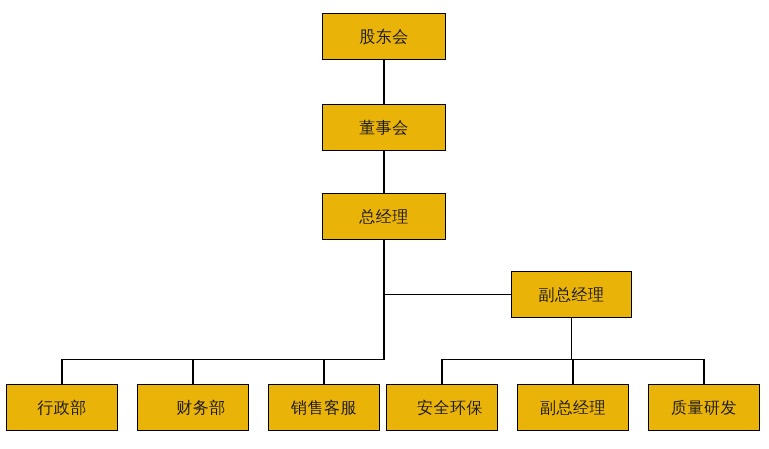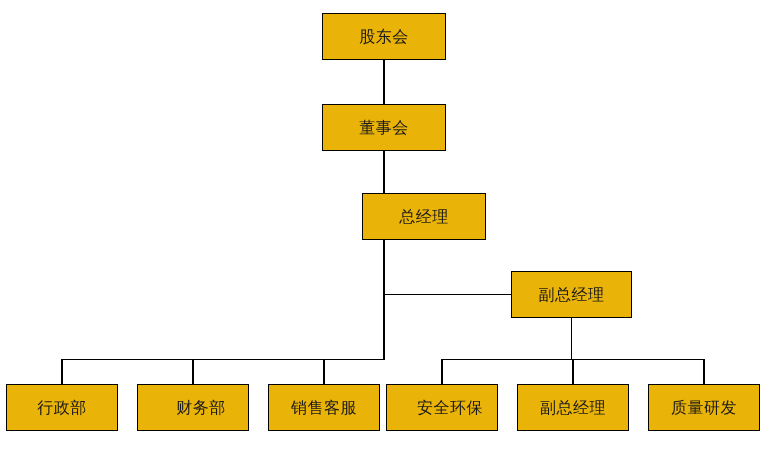--- a/index.html
+++ b/index.html
@@ -72,21 +72,21 @@
   <div class="connector v" style="left:703.3px; top:359px; height:25px;"></div>
 
   <div class="node" style="left:322px; top:13px; width:124px; height:47px;">
     <span class="node-label">股东会</span>
   </div>
 
   <div class="node" style="left:322px; top:104px; width:124px; height:47px;">
     <span class="node-label">董事会</span>
   </div>
 
-  <div class="node" style="left:322px; top:193px; width:124px; height:47px;margin-left:40px;">
+  <div class="node" style="left:322px; top:193px; width:124px; height:47px;">
     <span class="node-label">总经理</span>
   </div>
 
   <div class="node" style="left:511px; top:271px; width:121px; height:47px;">
     <span class="node-label">副总经理</span>
   </div>
 
   <div class="node" style="left:6px; top:384px; width:112px; height:47px;">
     <span class="node-label">行政部</span>
   </div>

